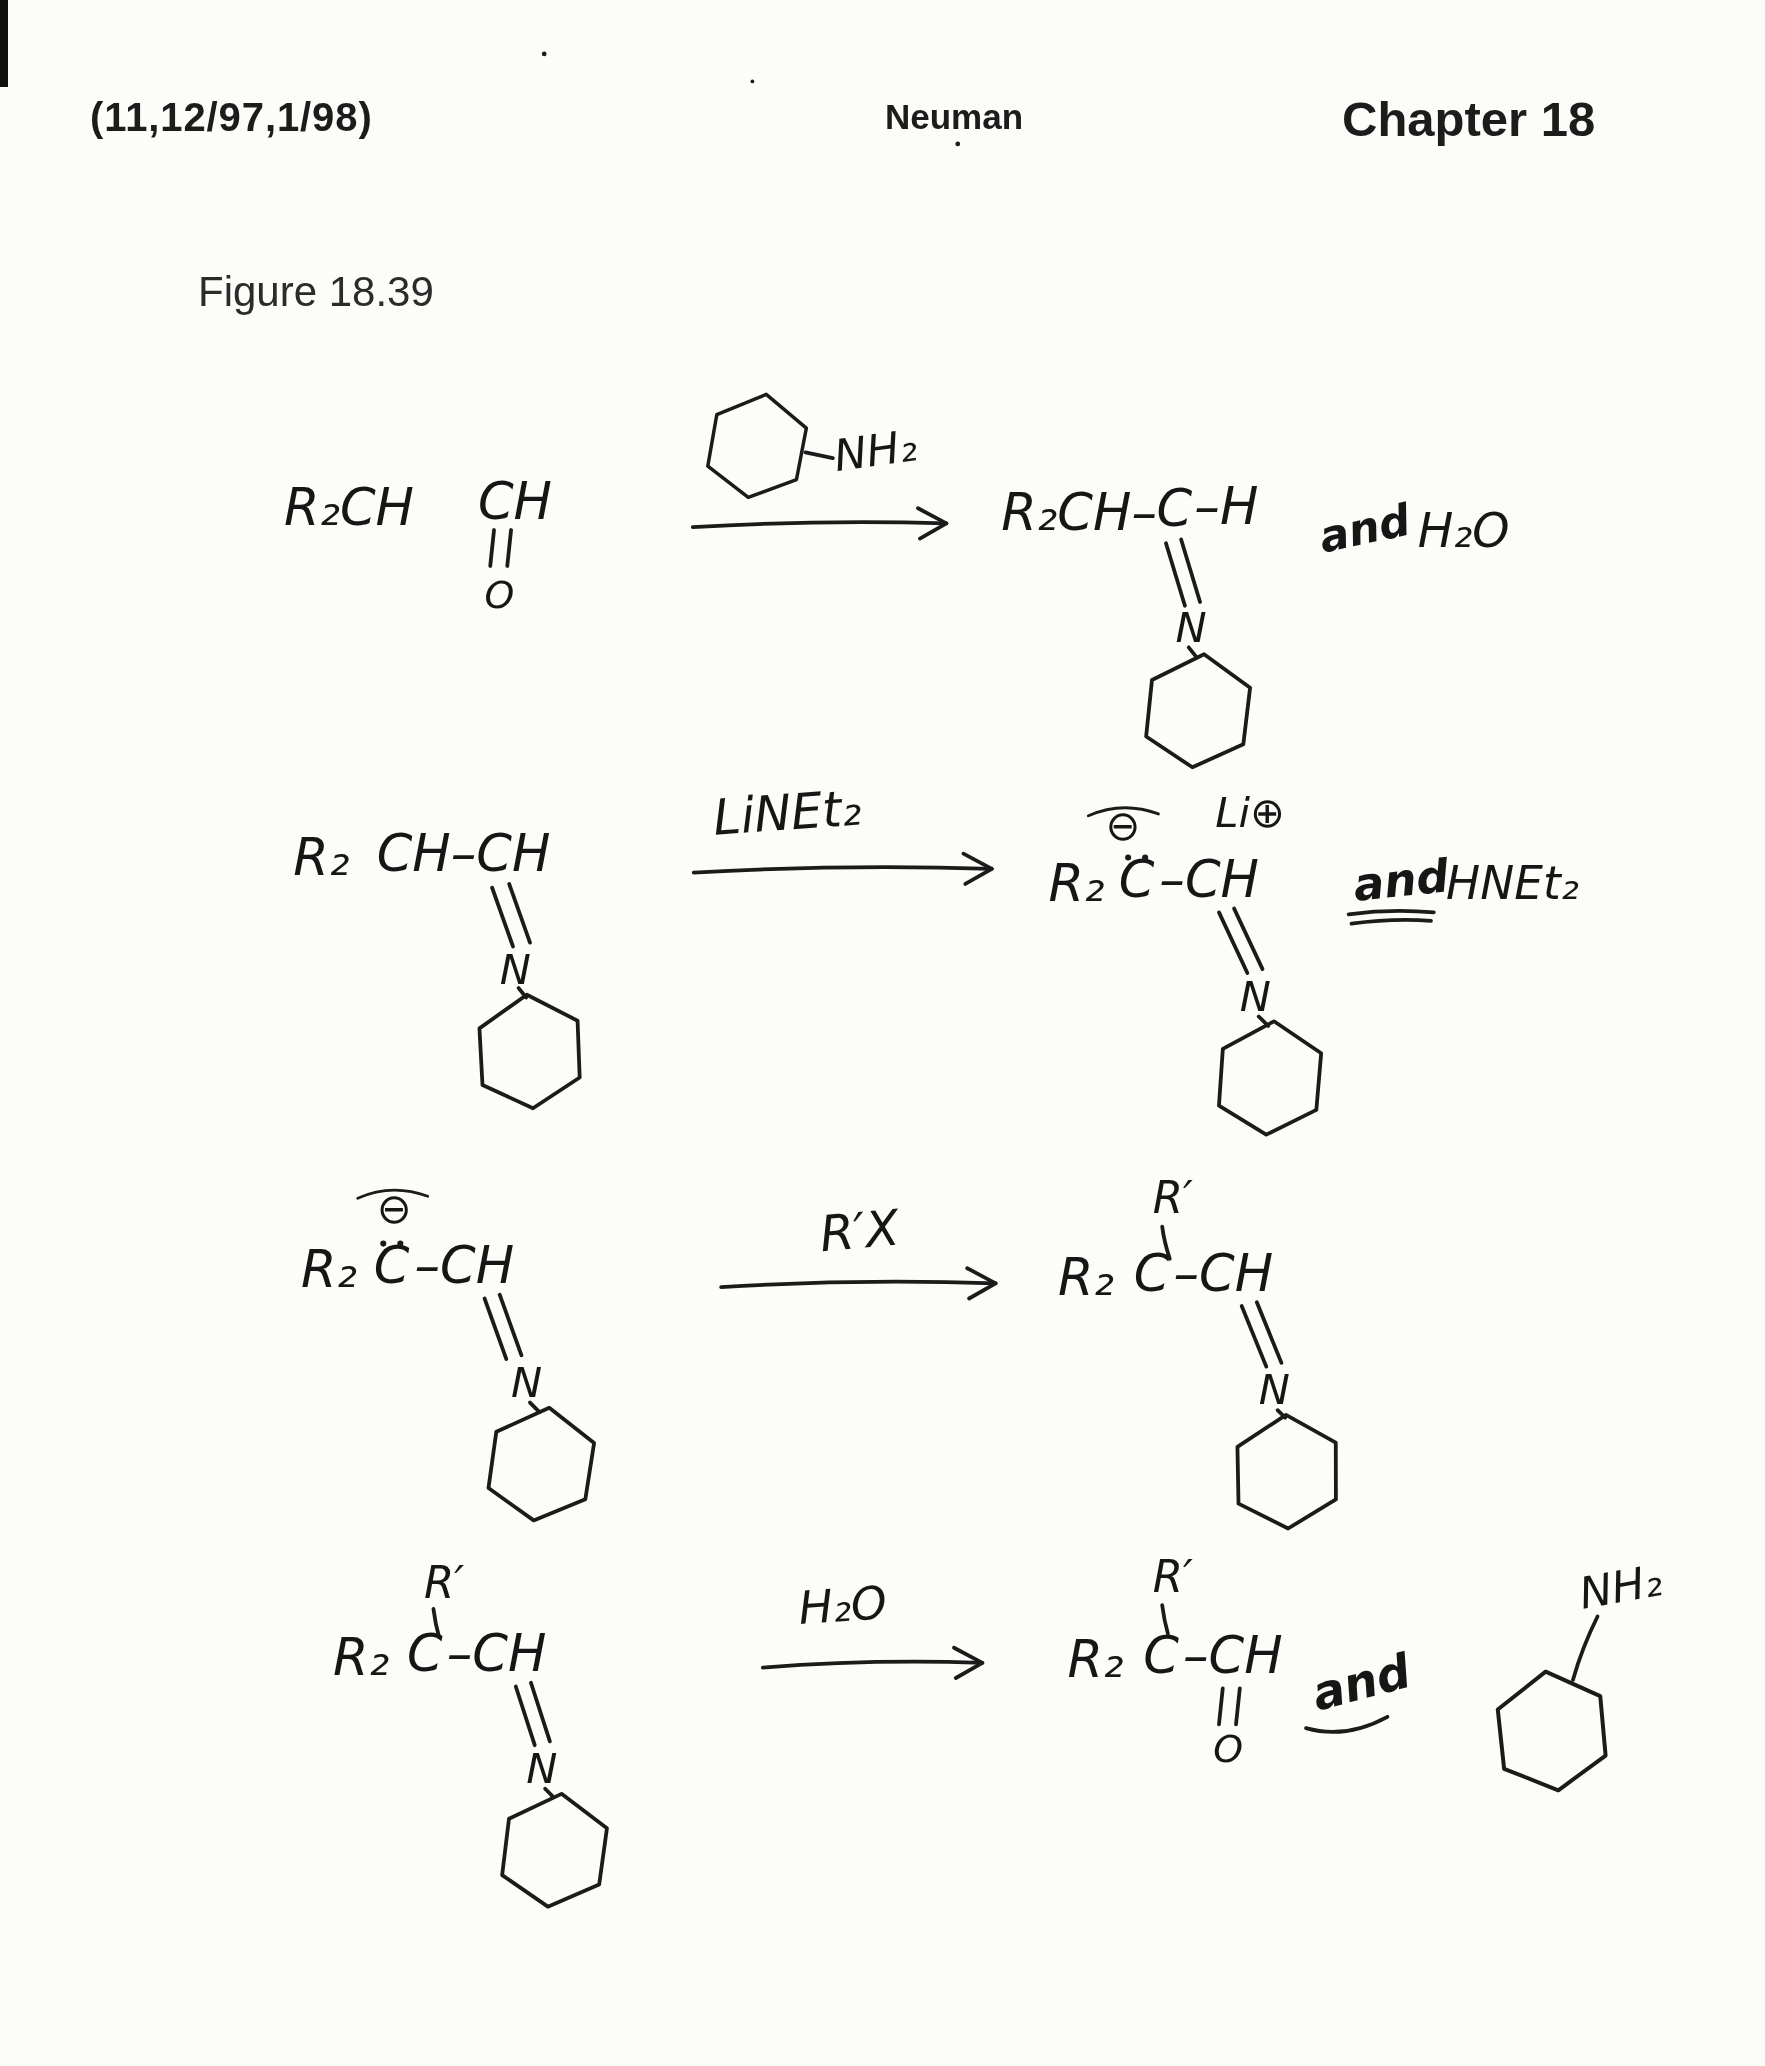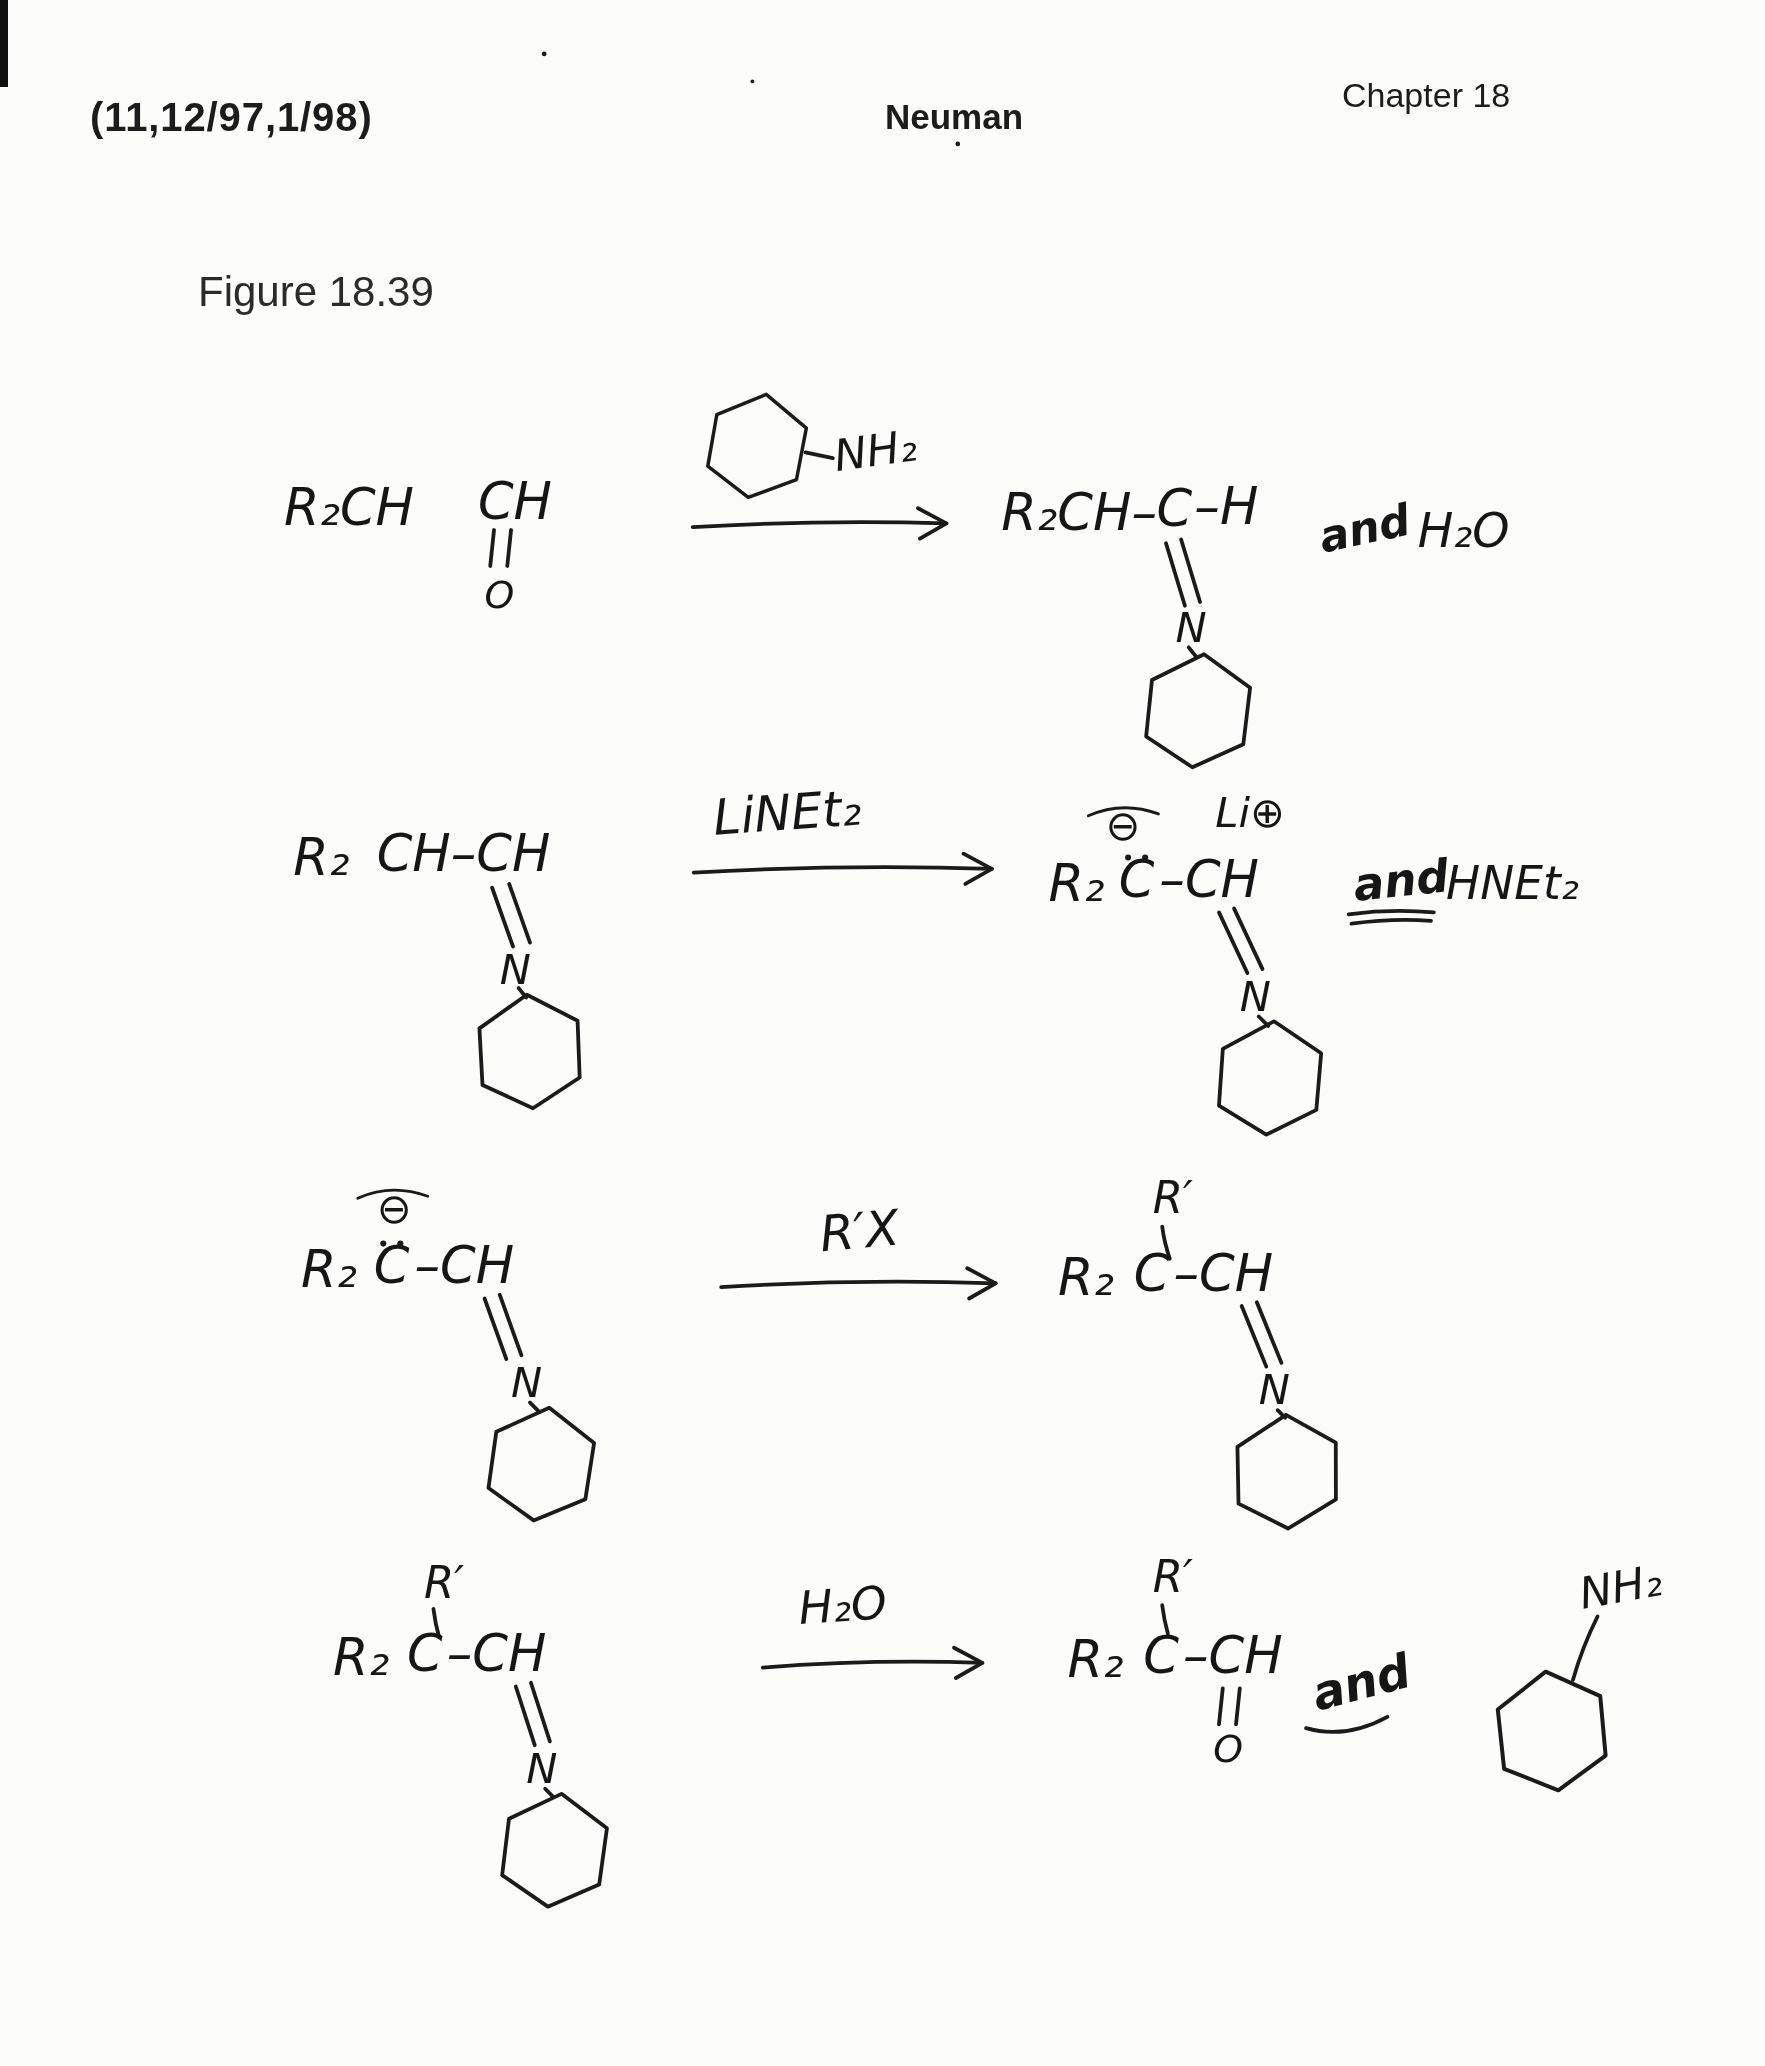--- a/index.html
+++ b/index.html
@@ -5,21 +5,21 @@
   html,body{margin:0;padding:0;}
   body{
     width:1766px;height:2067px;position:relative;
     background:#fcfcf9;
     font-family:"Liberation Sans",sans-serif;
     color:#1c1c1c;overflow:hidden;
   }
   .typed{position:absolute;white-space:nowrap;}
   .hdr-left{left:90px;top:95px;font-size:40px;font-weight:700;letter-spacing:0.9px;}
   .hdr-center{left:885px;top:97px;font-size:35px;font-weight:600;text-align:right;}
-  .hdr-right{left:1342px;top:76px;font-size:34px;font-weight:400;}
+  .hdr-right{left:1342px;top:91px;font-size:49px;font-weight:700;}
   .fig-label{left:198px;top:268px;font-size:42px;font-weight:400;color:#2b2b2b;}
   .scan-bar{position:absolute;left:0;top:0;width:7.6px;height:87px;background:#101010;}
   svg.canvas{position:absolute;left:0;top:0;}
   .ink{stroke:#1b1b1b;stroke-width:4;fill:none;stroke-linecap:round;stroke-linejoin:round;}
   .ink-thin{stroke:#1b1b1b;stroke-width:3;fill:none;stroke-linecap:round;stroke-linejoin:round;}
   .dot{fill:#1b1b1b;stroke:none;}
   text.hw{font-family:"DejaVu Sans",sans-serif;font-style:italic;fill:#161616;}
   text.hw.heavy{font-weight:700;}
 </style>
 </head>

